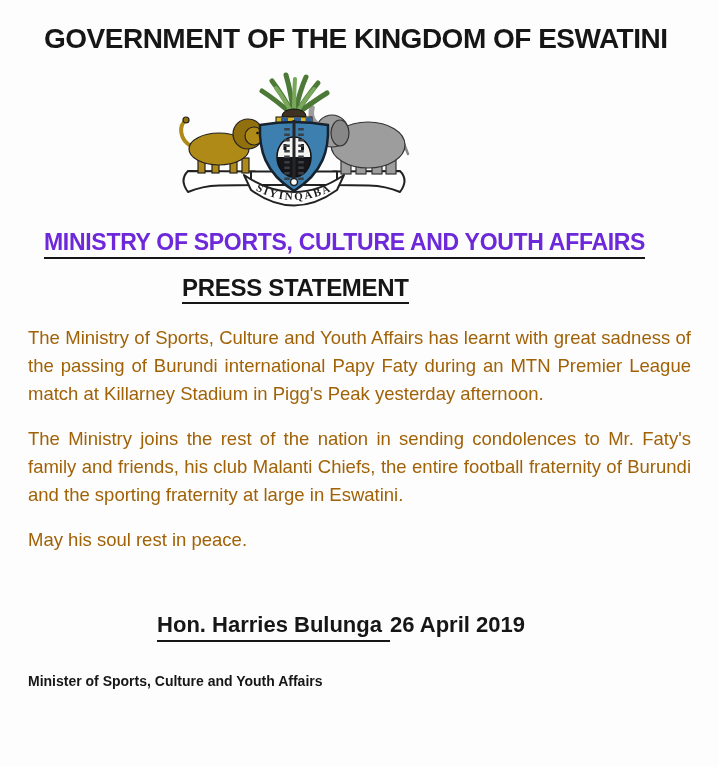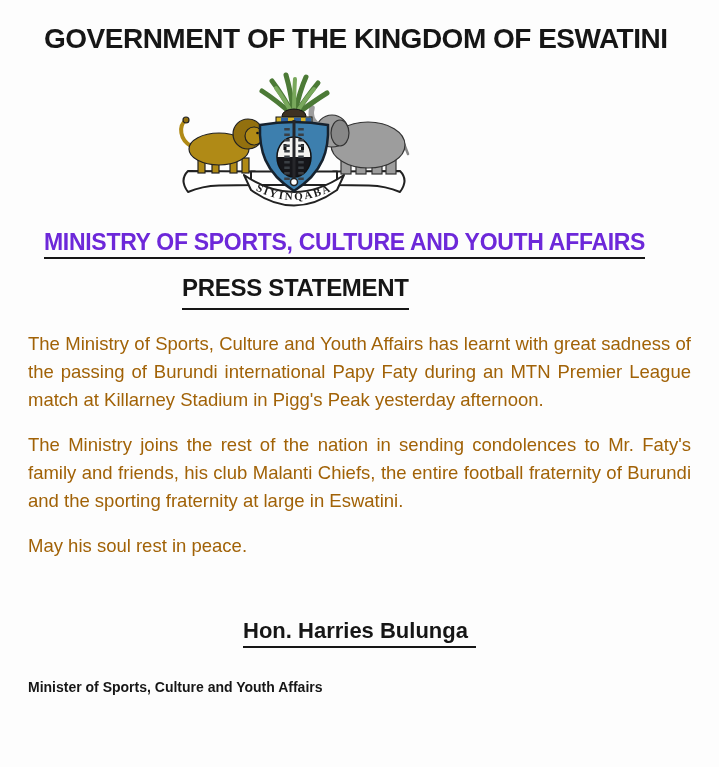--- a/index.html
+++ b/index.html
@@ -43,21 +43,21 @@
   h3.press {
     display: block;
     margin: 16px 0 0 154px;
     width: fit-content;
     font-size: 24px;
     line-height: 26px;
     font-weight: bold;
     letter-spacing: -0.3px;
     white-space: nowrap;
     border-bottom: 2px solid #161616;
-    padding-bottom: 7px;
+    padding-bottom: 1px;
     color: #161616;
   }
   .body-text { margin-top: 20px; }
   .body-text p {
     margin: 0 0 17px 0;
     font-size: 18.5px;
     line-height: 28px;
     text-align: justify;
     color: #a16207;
   }
@@ -193,17 +193,18 @@
   <h3 class="press">PRESS STATEMENT</h3>
 
   <div class="body-text">
     <p>The Ministry of Sports, Culture and Youth Affairs has learnt with great sadness of the passing of Burundi international Papy Faty during an MTN Premier League match at Killarney Stadium in Pigg's Peak yesterday afternoon.</p>
     <p>The Ministry joins the rest of the nation in sending condolences to Mr. Faty's family and friends, his club Malanti Chiefs, the entire football fraternity of Burundi and the sporting fraternity at large in Eswatini.</p>
     <p class="closing">May his soul rest in peace.</p>
   </div>
 
   <div class="sig-row">
     <span class="sig-name">Hon. Harries Bulunga</span>
+    <span class="sig-date">26 April 2019</span>
   </div>
 
   <div class="sig-title">Minister of Sports, Culture and Youth Affairs</div>
 
 </div>
 
 </body></html>

